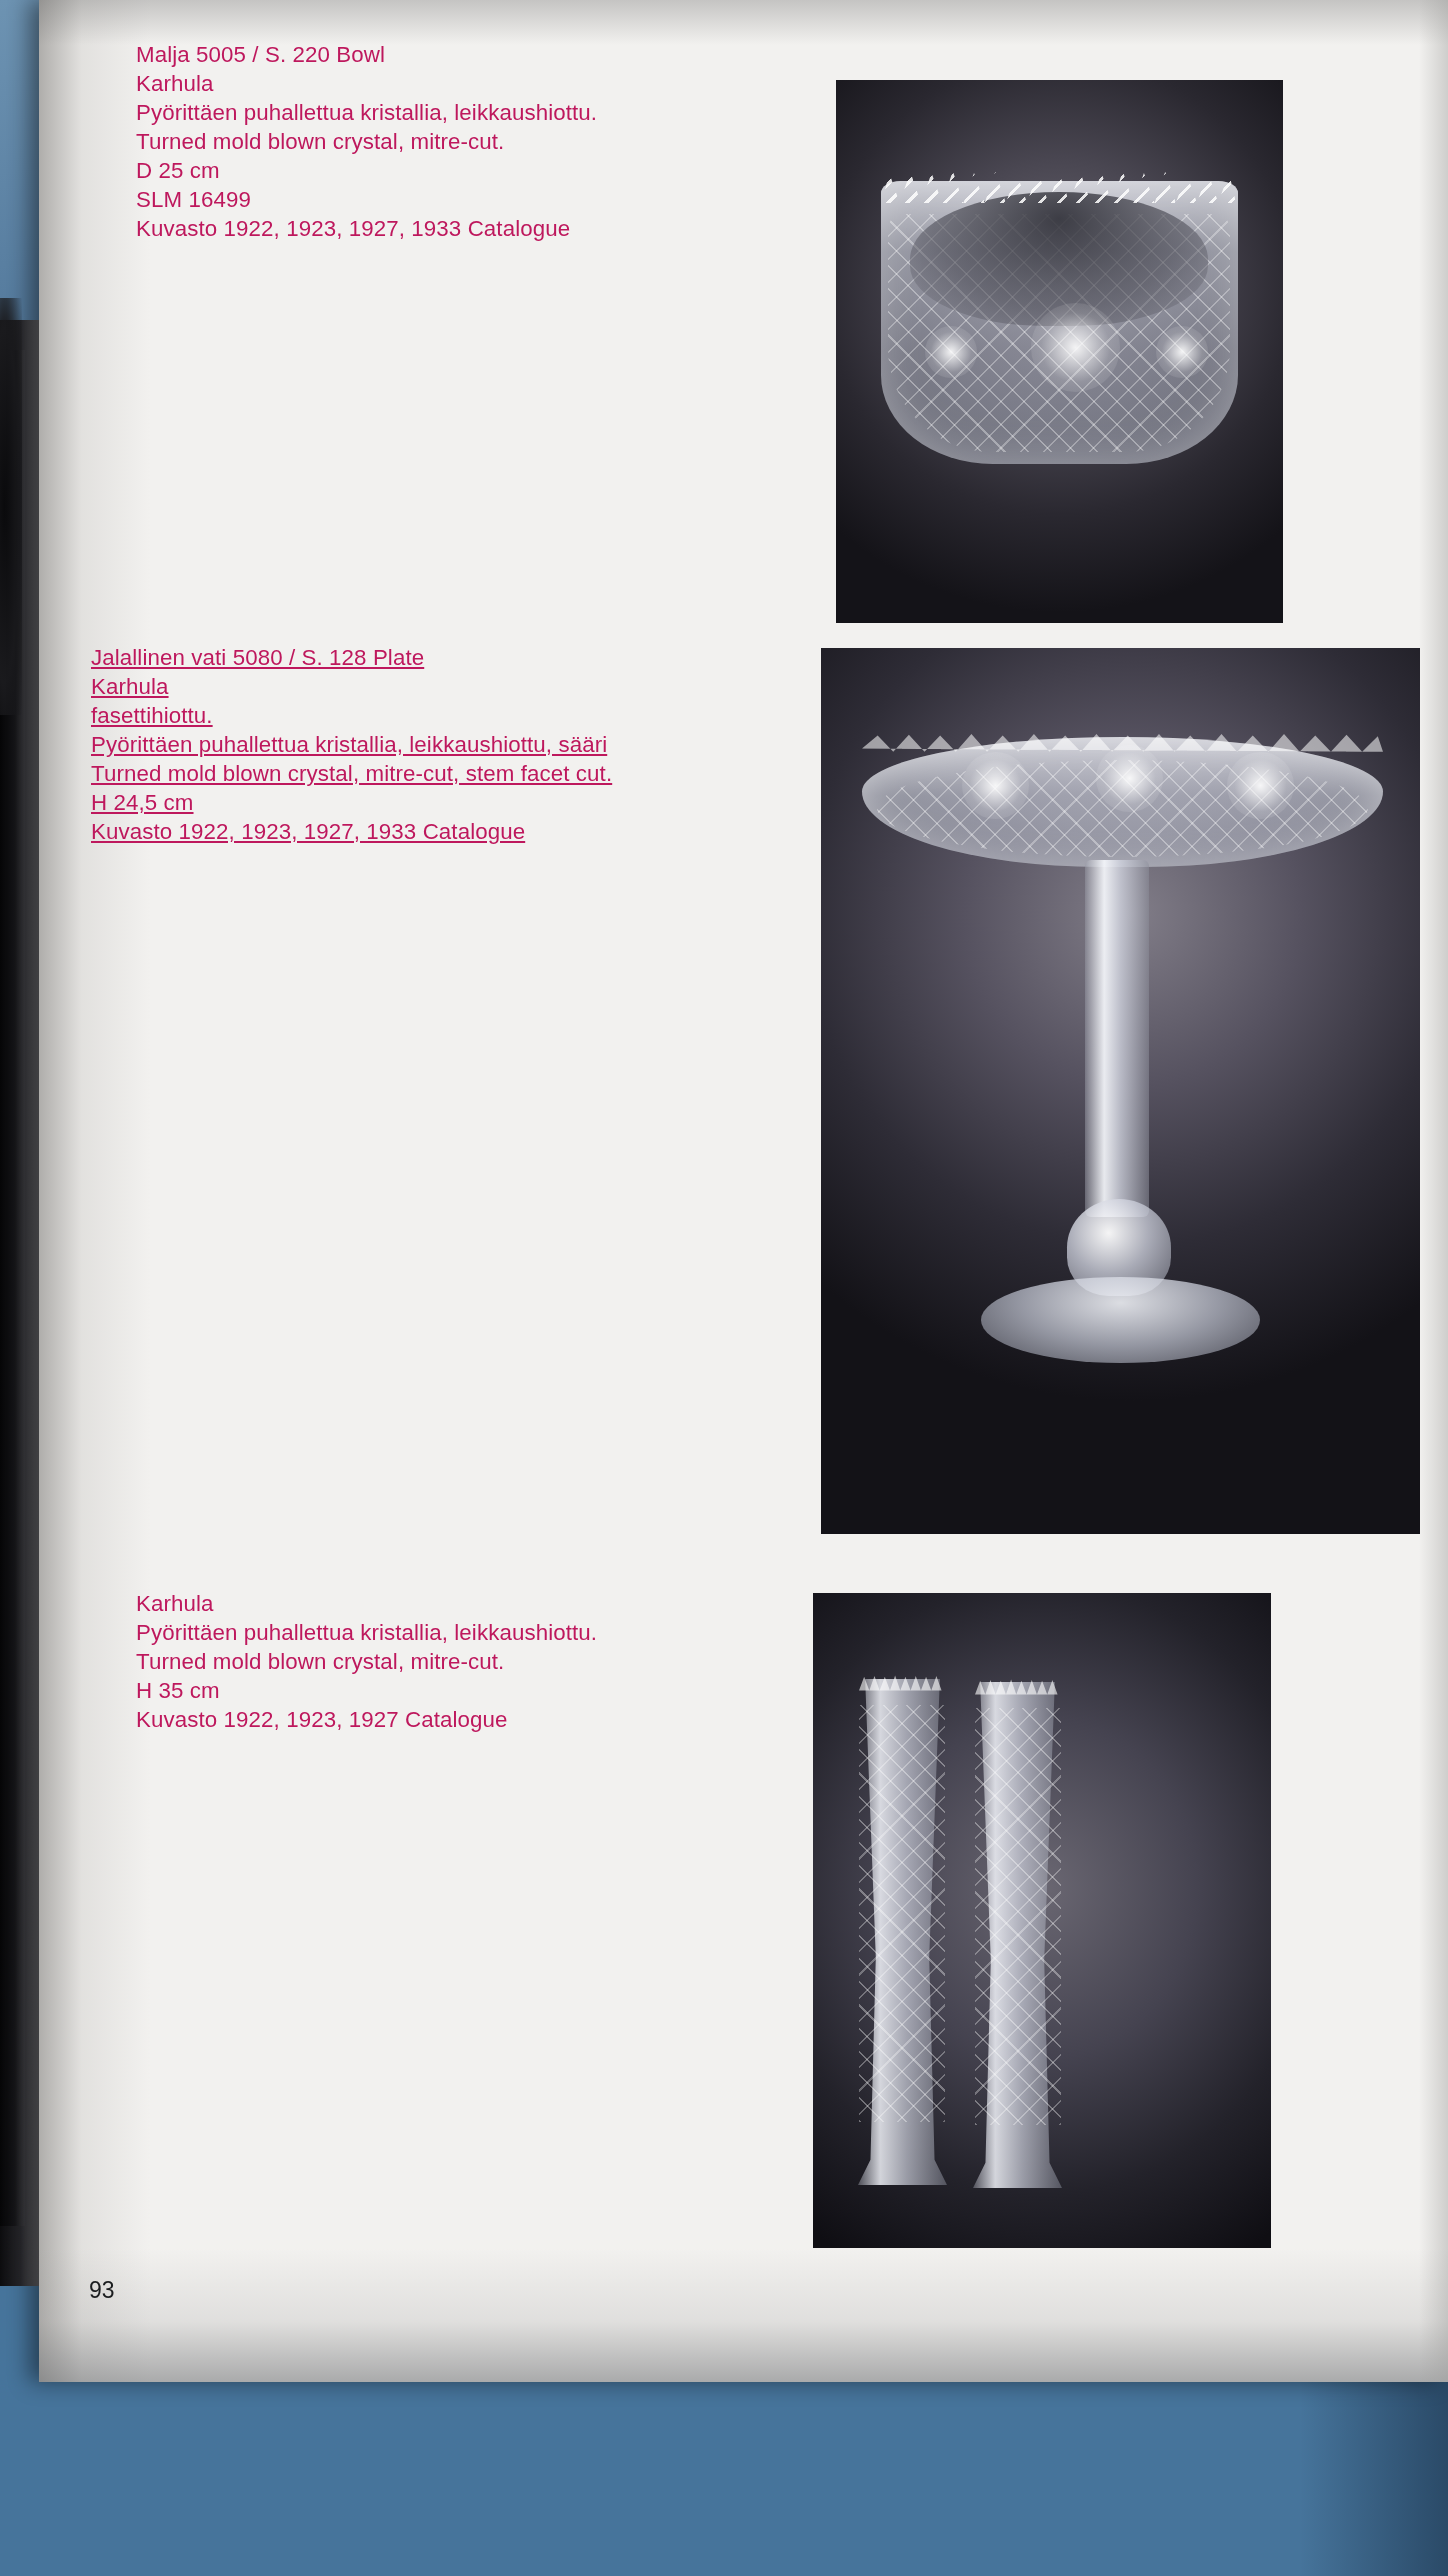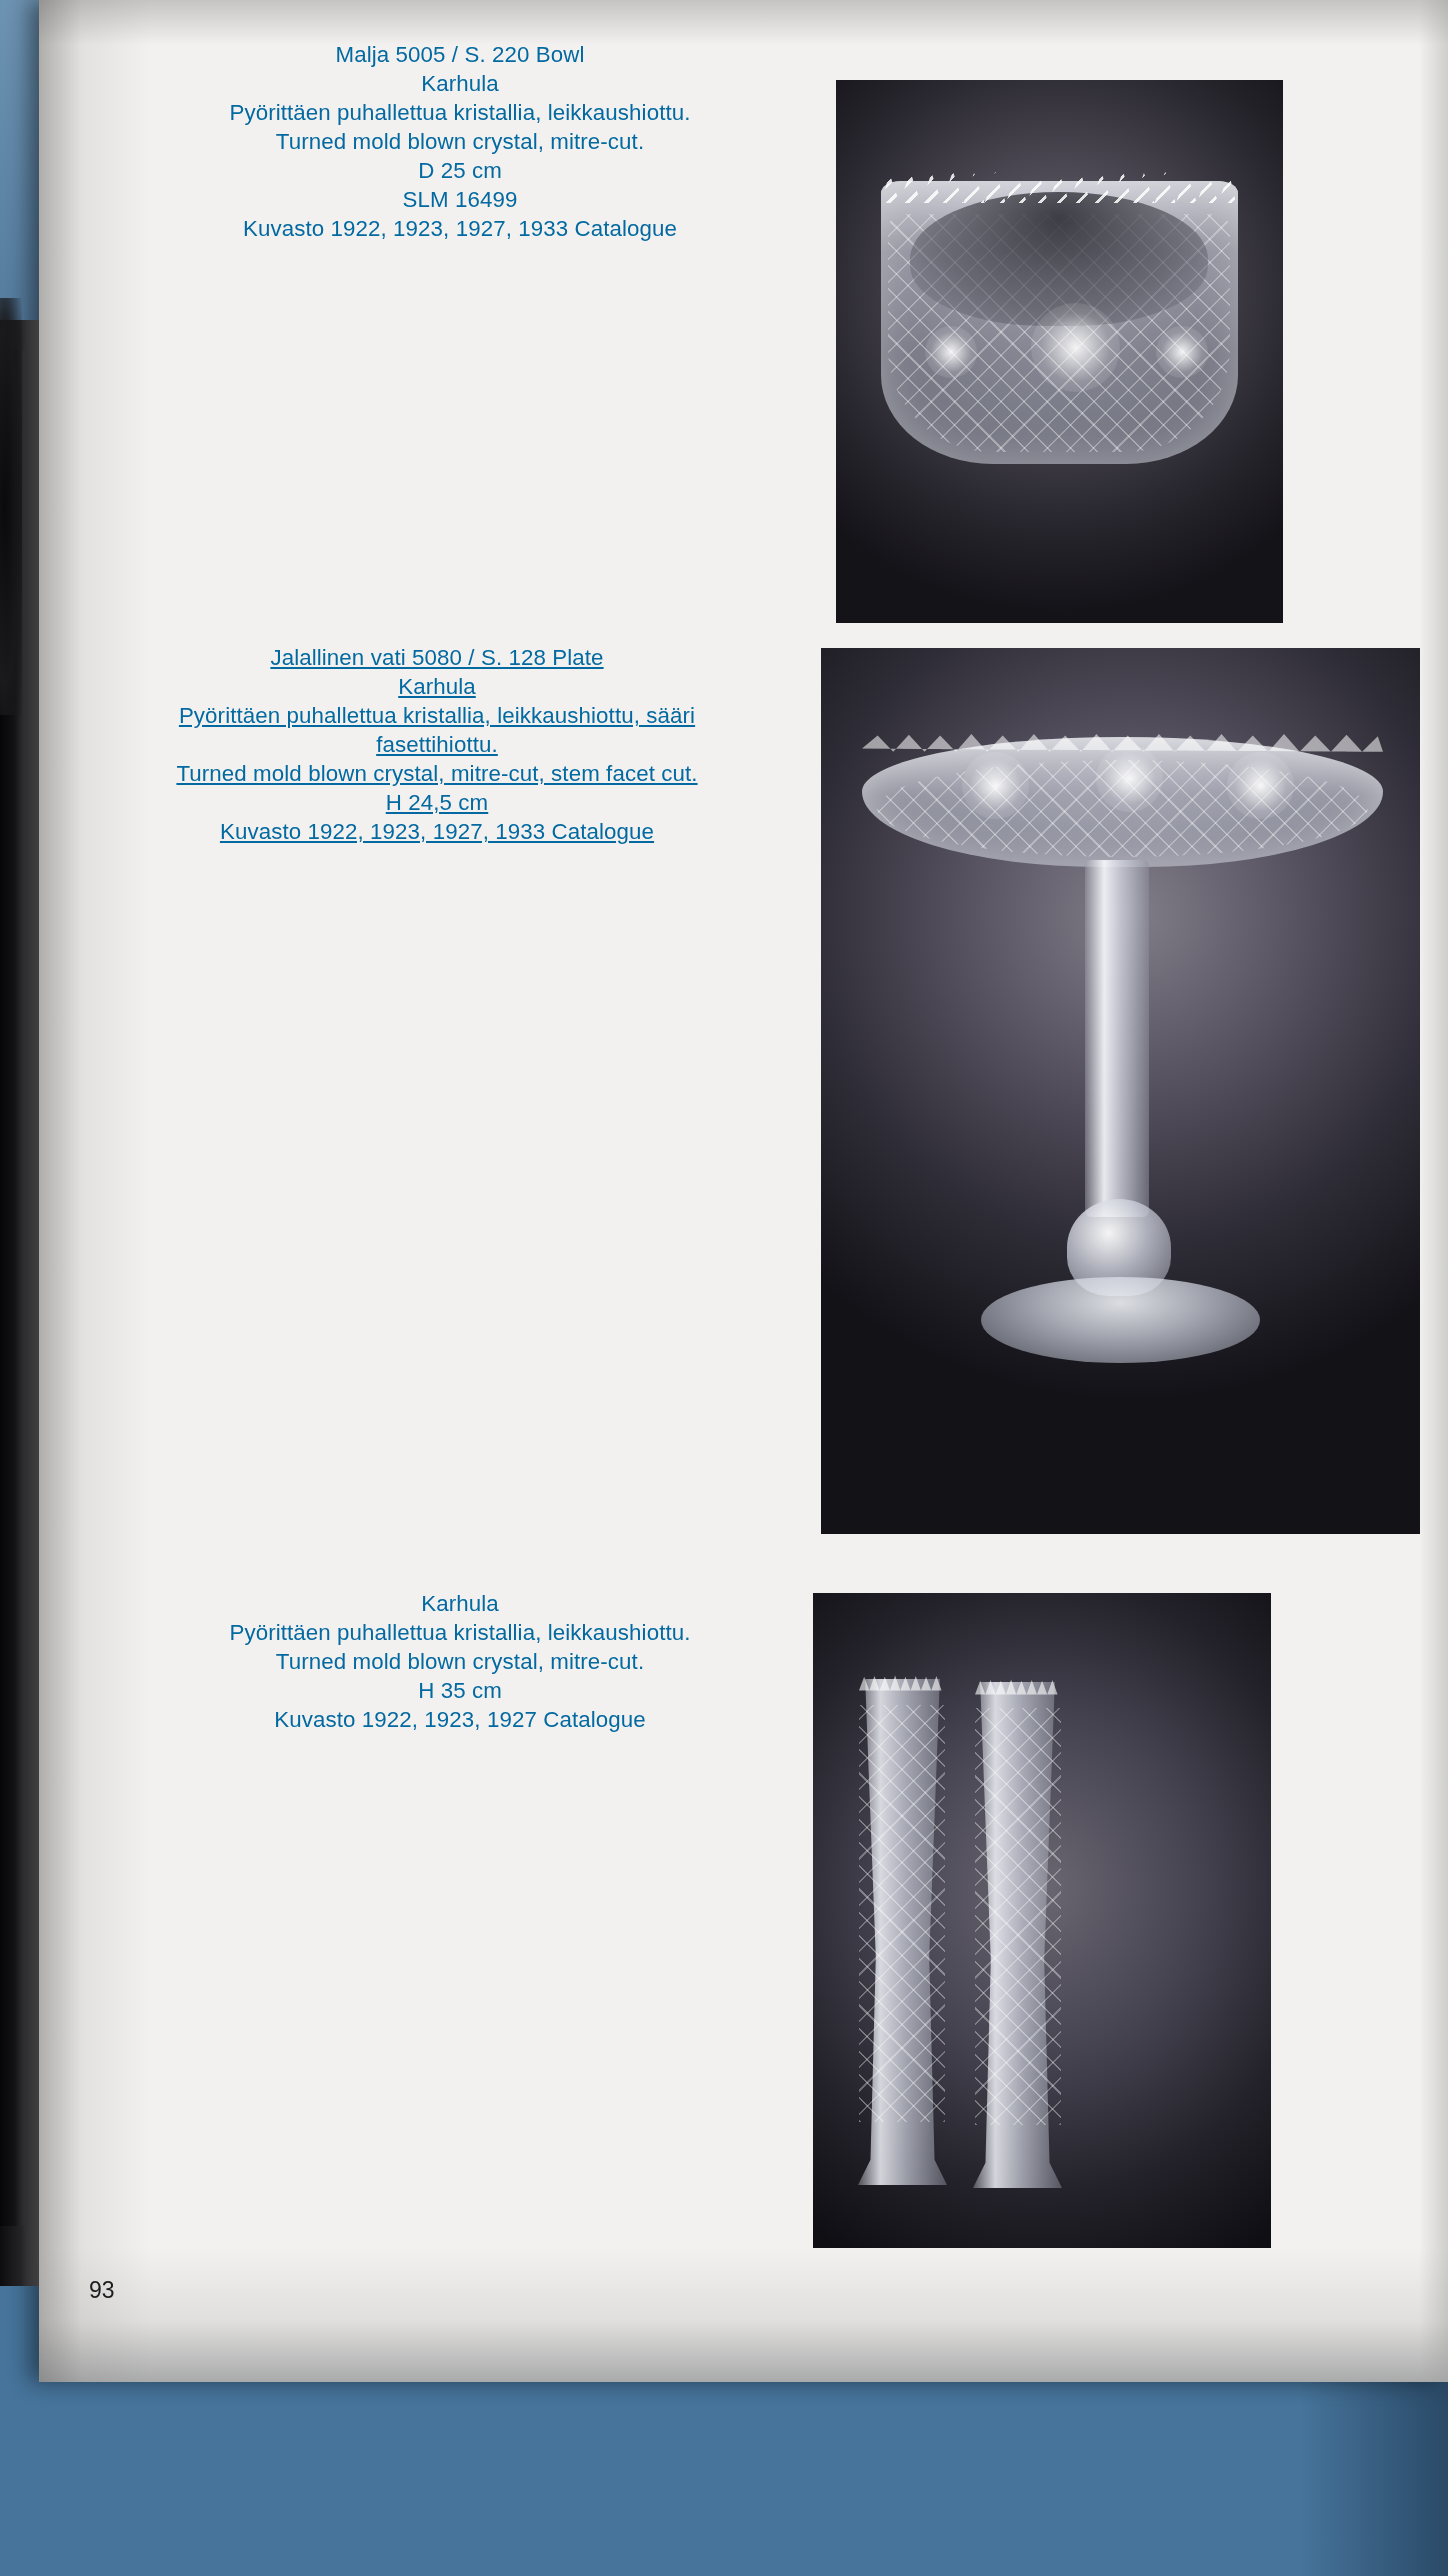--- a/index.html
+++ b/index.html
@@ -85,22 +85,22 @@
   }
   .page-right-edge {
     position: absolute;
     right: 0; top: 0; width: 30px; height: 2382px;
     background: linear-gradient(90deg, rgba(255,255,255,0) 0%, rgba(160,160,158,0.45) 100%);
   }
 
   
   .caption {
     position: absolute;
-    text-align: center;
-    color: #0369a1;
+    text-align: left;
+    color: #be185d;
     font-size: 22.3px;
     line-height: 1.30;
     letter-spacing: 0.1px;
   }
   .caption div { white-space: nowrap; }
 
   .cap1 { left: 97px; top: 41px;  width: 648px; }
   .cap2 { left: 52px;  top: 644px; width: 692px; text-decoration: underline; }
   .cap3 { left: 97px; top: 1590px; width: 648px; }
 
@@ -241,22 +241,22 @@
     <div>Pyörittäen puhallettua kristallia, leikkaushiottu.</div>
     <div>Turned mold blown crystal, mitre-cut.</div>
     <div>D 25 cm</div>
     <div>SLM 16499</div>
     <div>Kuvasto 1922, 1923, 1927, 1933 Catalogue</div>
   </div>
 
   <div class="caption cap2">
     <div>Jalallinen vati 5080 / S. 128 Plate</div>
     <div>Karhula</div>
+    <div>fasettihiottu.</div>
     <div>Pyörittäen puhallettua kristallia, leikkaushiottu, sääri</div>
-    <div>fasettihiottu.</div>
     <div>Turned mold blown crystal, mitre-cut, stem facet cut.</div>
     <div>H 24,5 cm</div>
     <div>Kuvasto 1922, 1923, 1927, 1933 Catalogue</div>
   </div>
 
   <div class="caption cap3">
     <div>Karhula</div>
     <div>Pyörittäen puhallettua kristallia, leikkaushiottu.</div>
     <div>Turned mold blown crystal, mitre-cut.</div>
     <div>H 35 cm</div>

